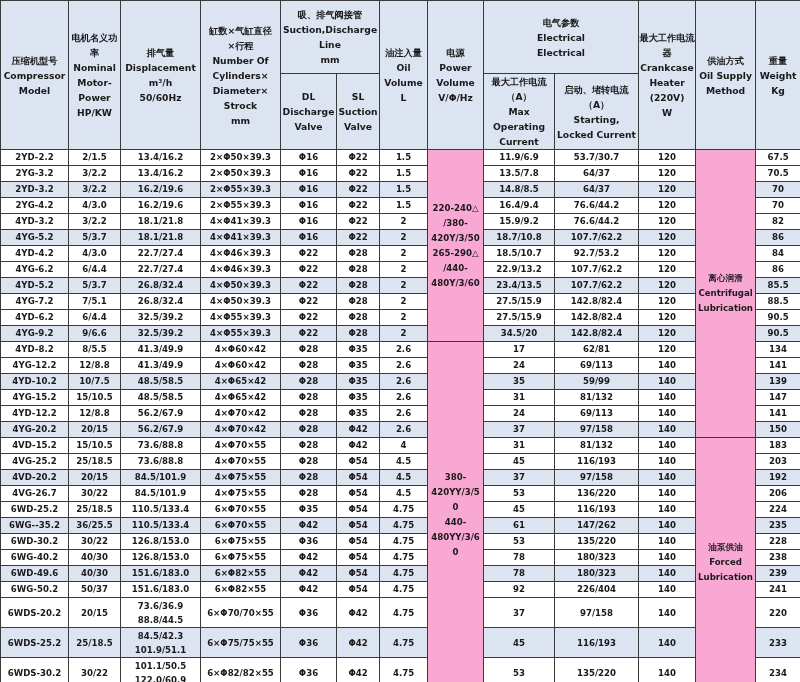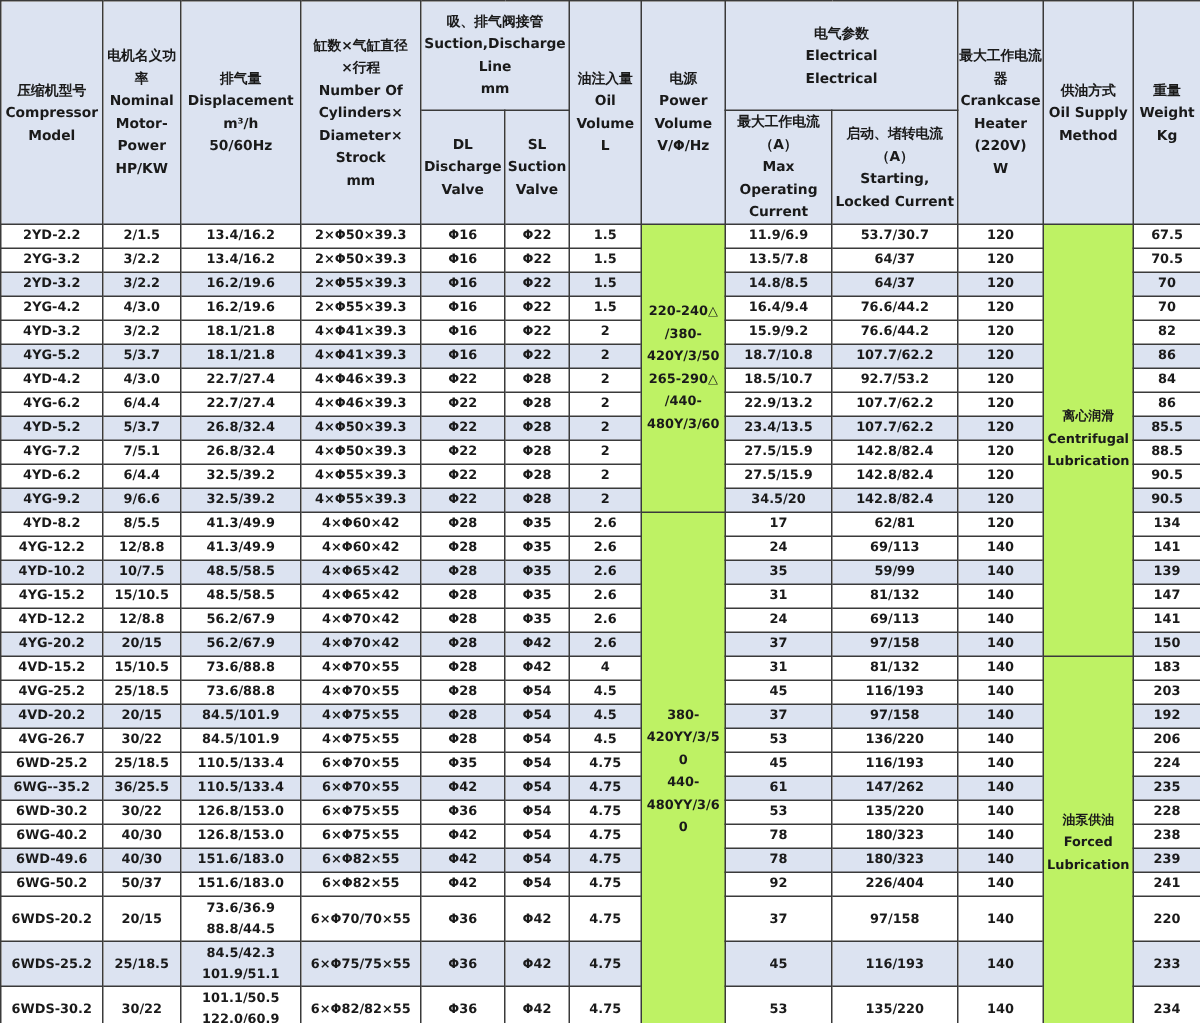--- a/index.html
+++ b/index.html
@@ -23,21 +23,21 @@
     background: #dce3f1;
     font-size: 9.2px;
     line-height: 15px;
     font-weight: bold;
   }
   table.spec thead tr.h1 th.tall { height: 72px; }
   table.spec thead tr.h2 th { height: 74px; }
   table.spec tbody td { font-size: 8.6px; height: 15px; line-height: 15px; white-space: nowrap; }
   table.spec tbody tr.shade td.sh { background: #dce3f1; }
   table.spec tbody tr.double td { height: 29px; line-height: 14px; }
-  table.spec tbody td.span { white-space: normal; line-height: 15px; background: #bef264; }
+  table.spec tbody td.span { white-space: normal; line-height: 15px; background: #f9a8d4; }
   .lbl { display: block; }
 </style>
 </head>
 <body>
 
 <table class="spec">
   <colgroup>
     <col style="width:68px">
       <col style="width:52px">
       <col style="width:80px">

